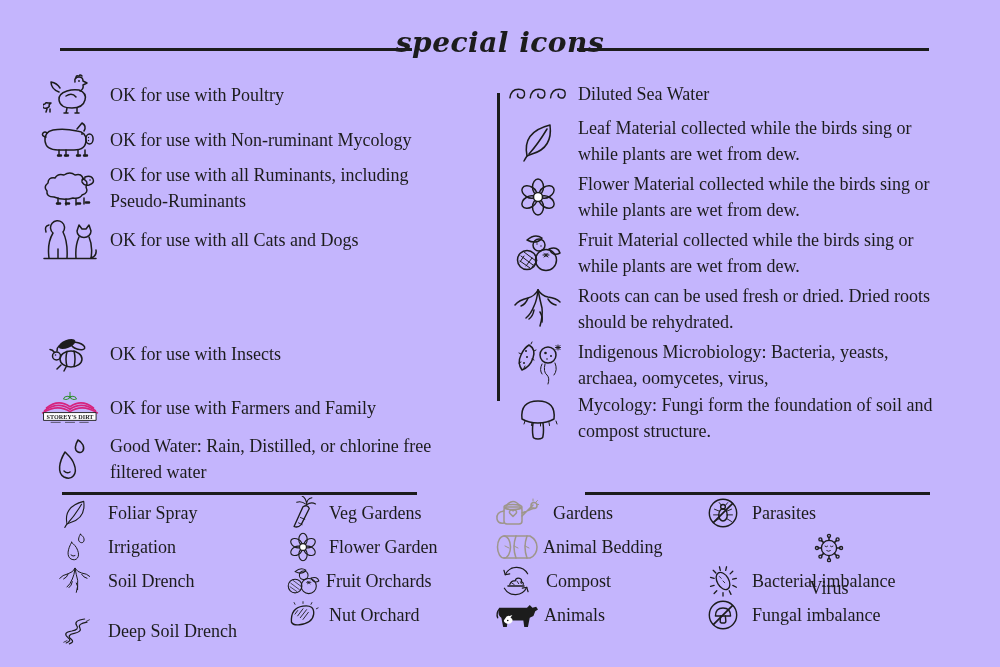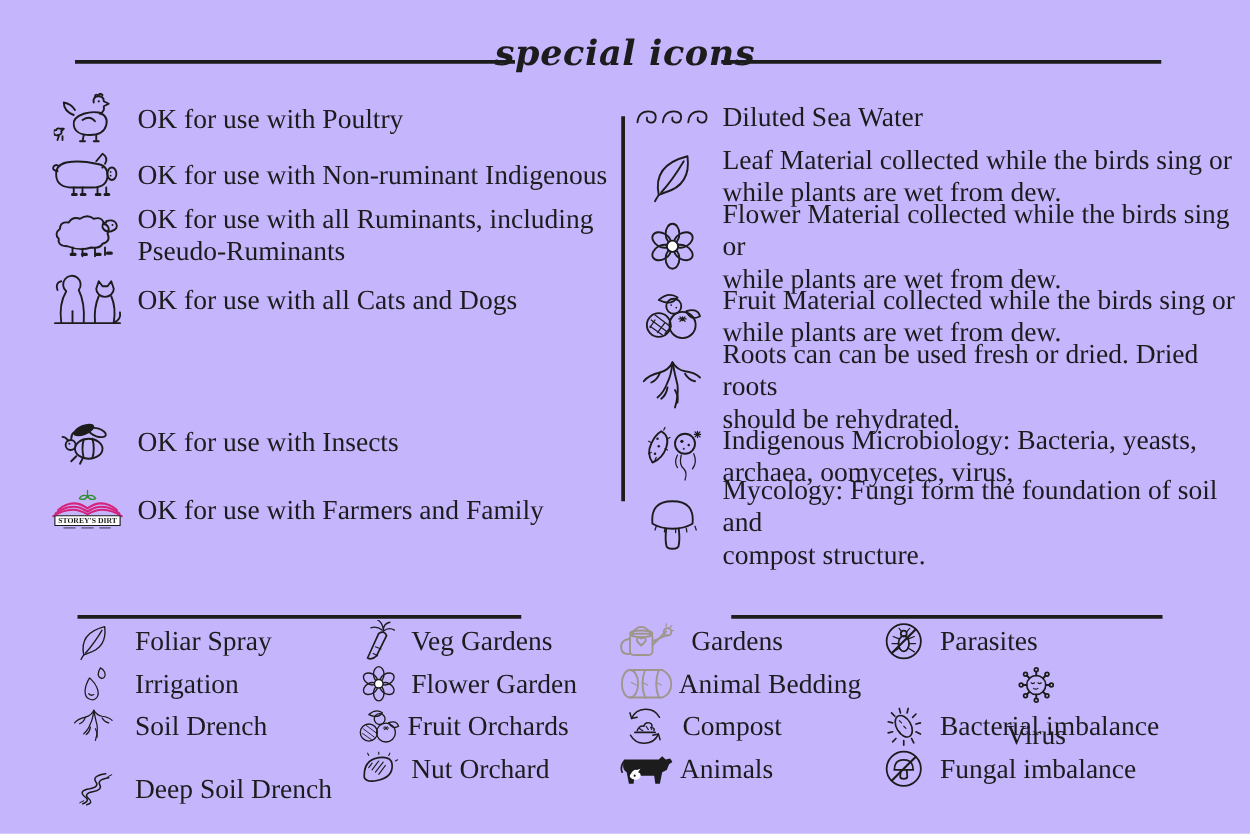--- a/index.html
+++ b/index.html
@@ -14,21 +14,21 @@
     font-size:28px;letter-spacing:.5px;
   }
   .rule{position:absolute;background:#1c1c1c;height:2.5px;}
   .vrule{position:absolute;background:#1c1c1c;width:2.5px;}
   .row{position:absolute;display:flex;align-items:center;gap:10px;}
   .icbox{flex:0 0 auto;display:flex;align-items:center;justify-content:center;}
   .icbox.w60{width:60px;}
   .icbox.w46{width:46px;}
   .icbox.w38{width:38px;}
   .icbox.w48{width:48px;}
-  .lbl{font-size:22px;line-height:26px;white-space:pre-line;}
+  .lbl{font-size:18px;line-height:26px;white-space:pre-line;}
   
   .oln{fill:none;stroke:#1c1c1c;stroke-width:1.5;stroke-linecap:round;stroke-linejoin:round;}
   .thin{stroke-width:1;}
   .mut{stroke:#9e968b;}
   .ink{fill:#1c1c1c;stroke:none;}
 </style>
 </head>
 <body>
 
 <div class="page">
@@ -64,21 +64,21 @@
         <ellipse cx="48.5" cy="18" rx="3.6" ry="5"></ellipse>
         <circle class="ink" cx="47.5" cy="16.5" r="0.7"></circle>
             <circle class="ink" cx="47.5" cy="19.5" r="0.7"></circle>
         <circle class="ink" cx="41" cy="13" r="0.9"></circle>
         <path d="M18 29 v6 m7 -6 v6 m12 -6 v6 m7 -6 v6"></path>
         <path d="M17 34.5 h3 m4 0 h3 m9 0 h3 m4 0 h3" stroke-width="2.4"></path>
         <path d="M5 16 q-5 -1 -3 -4 q2 -2 4 0"></path>
       </g>
         </svg>
     </span>
-    <span class="lbl">OK for use with Non-ruminant Indigenous</span>
+    <span class="lbl">OK for use with Non-ruminant Mycology</span>
   </div>
 
   <div class="row" style="left:40px;top:160px;width:470px;height:56px;">
     <span class="icbox w60">
       <svg width="56" height="40" viewBox="0 0 56 40">
           <g class="oln">
         <path d="M12 29 q-8 0 -7 -6 q-4 -4 1 -8 q0 -6 7 -5 q3 -5 9 -3 q6 -4 11 0 q7 -2 8 4 q6 2 3 8 q3 6 -4 8 q-2 4 -9 3 q-9 3 -19 -1z"></path>
         <path d="M43 9 q6 -2 8 2 q2 4 -4 6 q-5 1 -7 -3"></path>
         <path d="M43 10 q-3 0 -3 3"></path>
         <circle class="ink" cx="48" cy="12" r="0.8"></circle>
@@ -137,20 +137,33 @@
         <path d="M4 32.5 Q27 18 46 30.5 Q65 18 88 32.5" stroke="#d6247e" stroke-width="2.6"></path>
         <rect x="6" y="32" width="80" height="12" fill="#fff" stroke-width="1.4"></rect>
         <text x="46" y="41.5" text-anchor="middle" textLength="72" lengthAdjust="spacingAndGlyphs" font-family="Liberation Serif, serif" font-size="9.5" font-weight="bold" fill="#1c1c1c" stroke="none">STOREY'S DIRT</text>
         <path d="M17 47 h14 m8 0 h14 m8 0 h13" stroke-width="1"></path>
       </g>
         </svg>
     </span>
     <span class="lbl">OK for use with Farmers and Family</span>
   </div>
 
+  <div class="row" style="left:40px;top:431px;width:470px;height:56px;">
+    <span class="icbox w60">
+      <svg width="38" height="48" viewBox="0 0 38 48">
+          <g class="oln">
+        <path d="M14 17 C8 27 6 38 13 42 C21 46 27 39 23 29 C21 23 17 20 14 17z"></path>
+        <path d="M13 36 q3 3 6 1"></path>
+        <path d="M27 5 C24 10 23 15 27 17 C31 19 34 15 32 10 C31 8 29 6 27 5z"></path>
+      </g>
+        </svg>
+    </span>
+    <span class="lbl">Good Water: Rain, Distilled, or chlorine free
+filtered water</span>
+  </div>
 
   <div class="vrule" style="left:497px;top:93px;height:308px;"></div>
 
   <div class="row" style="left:508px;top:80px;width:480px;height:28px;">
     <span class="icbox w60">
       <svg width="62" height="22" viewBox="0 0 62 22">
           <g class="oln">
         <path d="M2 15 q1 -9 9 -9 q7 0 6 6 q-1 4 -5 3 q-3 -1 -2 -4"></path>
         <g transform="translate(21 0)">
               <path d="M2 15 q1 -9 9 -9 q7 0 6 6 q-1 4 -5 3 q-3 -1 -2 -4"></path>

